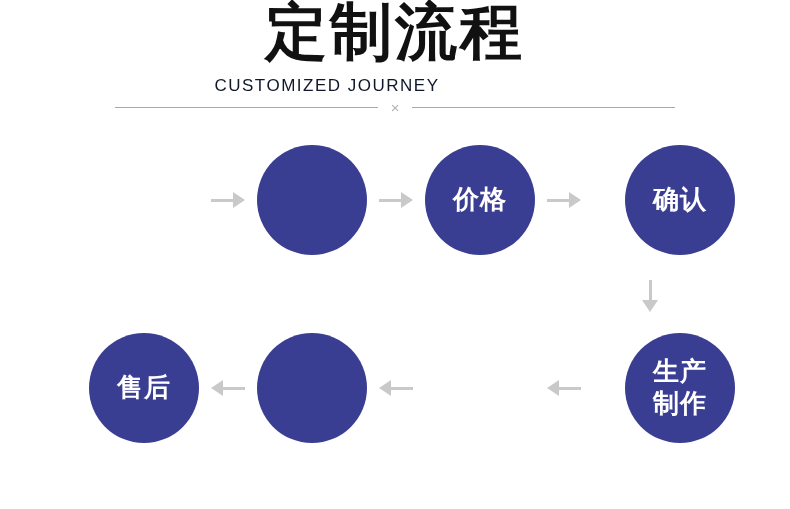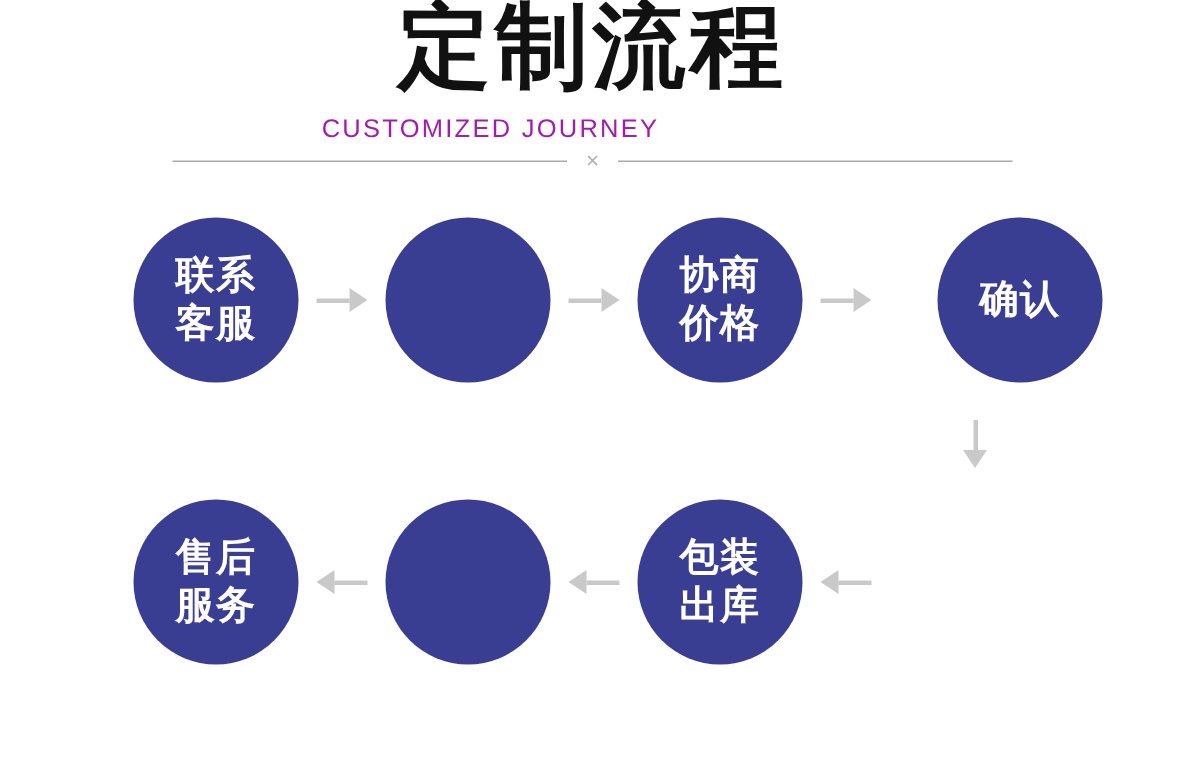--- a/index.html
+++ b/index.html
@@ -15,21 +15,21 @@
     text-align:center;
     font-size:62px;font-weight:900;
     color:#111111;
     letter-spacing:3px;
     line-height:1.1;
   }
   .subtitle{
     position:absolute;left:0;top:76px;width:654px;
     text-align:center;
     font-size:17px;font-weight:400;
-    color:#a21caf;
+    color:#0f172a;
     letter-spacing:1.5px;
   }
   .divider{
     position:absolute;left:115px;top:99px;width:560px;height:16px;
     display:flex;align-items:center;justify-content:center;
   }
   .divider .seg{flex:1;height:0;border-top:1px solid #a9a9a9;}
   .divider .x{
     color:#b3b3b3;font-size:15px;line-height:1;
     margin:0 13px;font-weight:400;
@@ -82,67 +82,61 @@
 
   <div class="title">定制流程</div>
   <div class="subtitle">CUSTOMIZED JOURNEY</div>
 
   <div class="divider">
     <div class="seg"></div>
     <div class="x">×</div>
     <div class="seg"></div>
   </div>
 
-  <div class="circle row1 c1">
-    <span>联系</span>
-    <span>客服</span>
-  </div>
   <div class="arrow-right ar1 a1">
     <div class="shaft"></div>
       <div class="head"></div>
   </div>
   <div class="circle row1 c2">
   </div>
   <div class="arrow-right ar1 a2">
     <div class="shaft"></div>
       <div class="head"></div>
   </div>
   <div class="circle row1 c3">
-    <span>协商</span>
     <span>价格</span>
   </div>
   <div class="arrow-right ar1 a3">
     <div class="shaft"></div>
       <div class="head"></div>
   </div>
   <div class="circle row1 c4">
     <span>确认</span>
   </div>
 
   <div class="arrow-down">
     <div class="shaft"></div>
       <div class="head"></div>
   </div>
 
   <div class="circle row2 c1">
     <span>售后</span>
-    <span>服务</span>
   </div>
   <div class="arrow-left ar2 a1">
     <div class="head"></div>
       <div class="shaft"></div>
   </div>
   <div class="circle row2 c2">
   </div>
   <div class="arrow-left ar2 a2">
     <div class="head"></div>
       <div class="shaft"></div>
   </div>
-  <div class="circle row2 c3">
-    <span>包装</span>
-    <span>出库</span>
-  </div>
   <div class="arrow-left ar2 a3">
     <div class="head"></div>
       <div class="shaft"></div>
+  </div>
+  <div class="circle row2 c4">
+    <span>生产</span>
+    <span>制作</span>
   </div>
 
 </div>
 
 </body></html>

